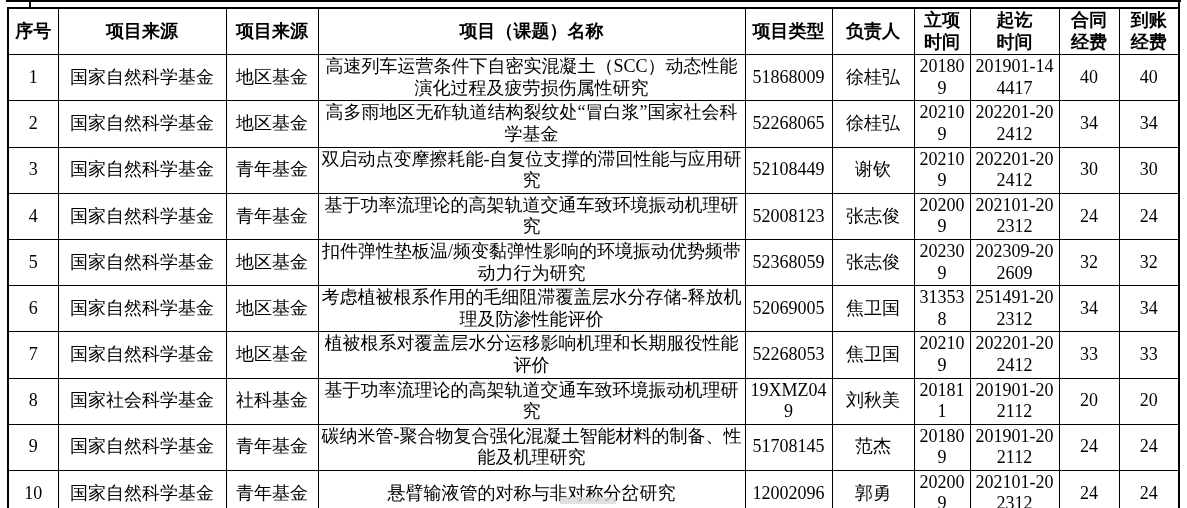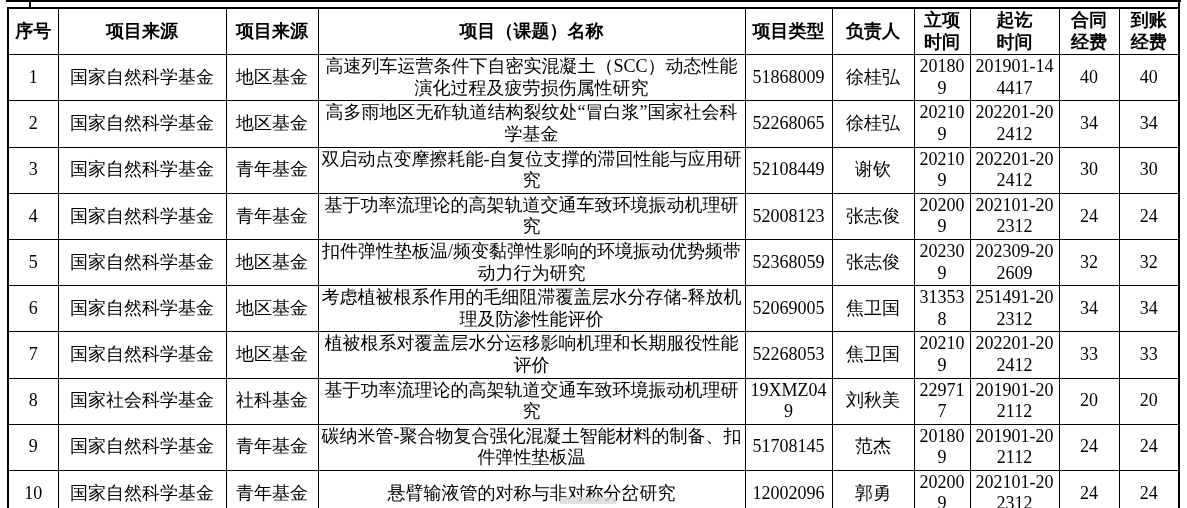--- a/index.html
+++ b/index.html
@@ -204,30 +204,30 @@
           <td>33</td>
           <td>33</td>
         </tr>
         <tr>
           <td>8</td>
           <td>国家社会科学基金</td>
           <td>社科基金</td>
           <td>基于功率流理论的高架轨道交通车致环境振动机理研究</td>
           <td>19XMZ049</td>
           <td>刘秋美</td>
-          <td>229717</td>
+          <td>201811</td>
           <td>201901-202112</td>
           <td>20</td>
           <td>20</td>
         </tr>
         <tr>
           <td>9</td>
           <td>国家自然科学基金</td>
           <td>青年基金</td>
-          <td>碳纳米管-聚合物复合强化混凝土智能材料的制备、扣件弹性垫板温</td>
+          <td>碳纳米管-聚合物复合强化混凝土智能材料的制备、性能及机理研究</td>
           <td>51708145</td>
           <td>范杰</td>
           <td>201809</td>
           <td>201901-202112</td>
           <td>24</td>
           <td>24</td>
         </tr>
         <tr>
           <td>10</td>
           <td>国家自然科学基金</td>

